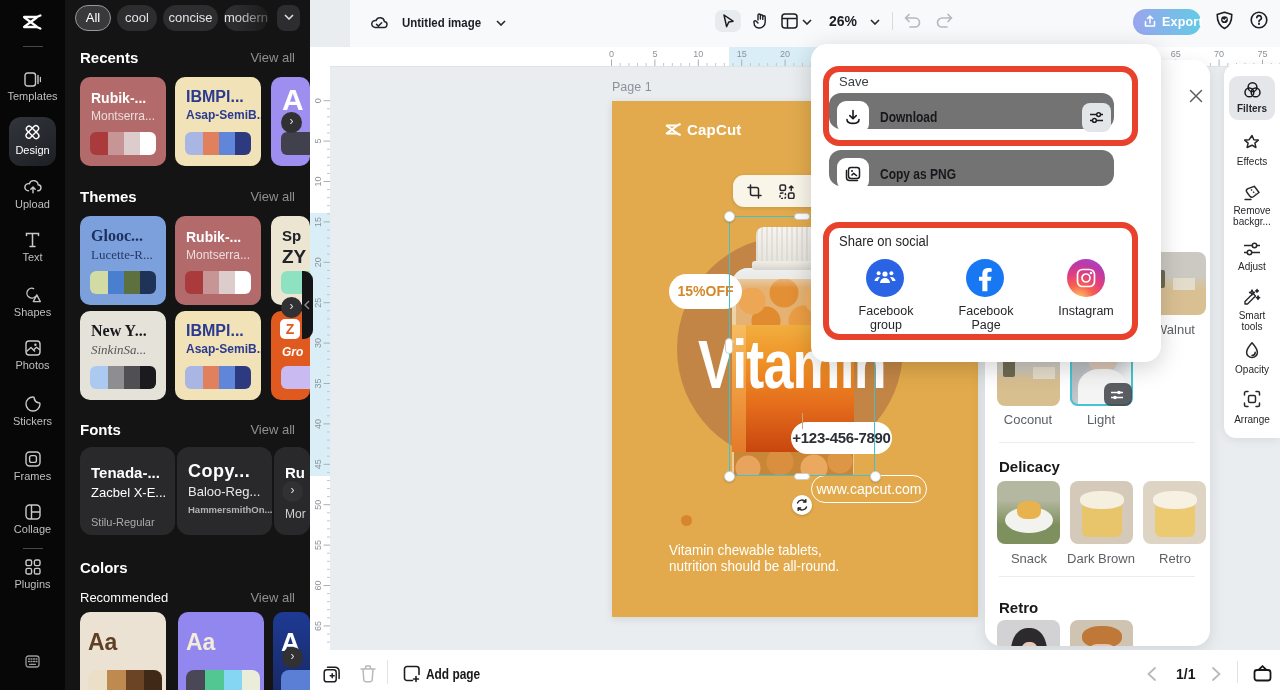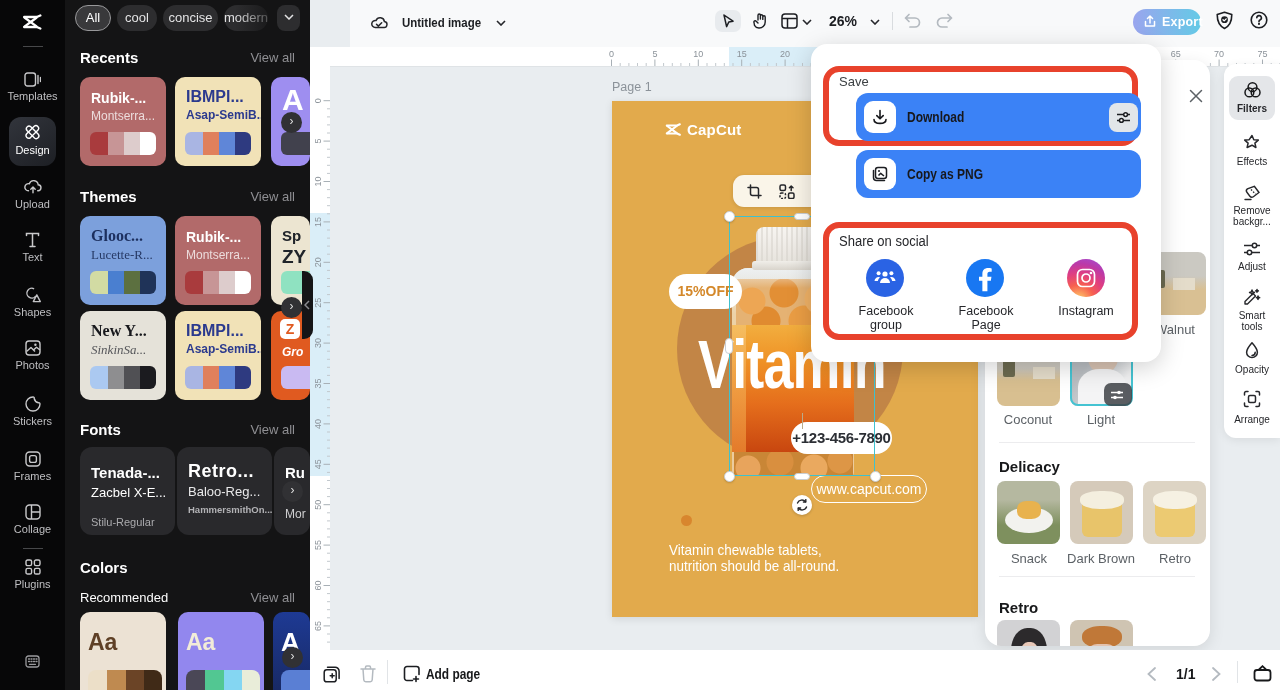--- a/index.html
+++ b/index.html
@@ -29,21 +29,21 @@
   #ruler-top { left:330px; top:47px; width:950px; height:19px; background:#fff; z-index:6; }
   #ruler-left { left:310px; top:47px; width:20px; height:603px; background:#fff; z-index:6; }
   #canvas { left:330px; top:66px; width:950px; height:584px; background:#e9edf0; z-index:1; }
   #bottombar { left:310px; top:650px; width:970px; height:40px; background:#fff; z-index:12; }
 
   #poster { position:absolute; left:282px; top:35px; width:366px; height:516px; background:#e2aa4c; overflow:hidden; box-shadow:0 2px 8px rgba(0,0,0,.10); }
 
   
   #popup { left:811px; top:44px; width:350px; height:318px; background:#fff; border-radius:16px; box-shadow:0 6px 24px rgba(0,0,0,.18); z-index:20; }
   .redbox { position:absolute; left:12px; width:315px; border:6px solid #e8422c; border-radius:16px; }
-  .rowbox { position:absolute; left:45px; width:285px; height:48px; background:#3b82f6; border-radius:12px; }
+  .rowbox { position:absolute; left:18px; width:285px; height:36px; background:#737373; border-radius:12px; }
   .iconbox { position:absolute; left:8px; top:8px; width:32px; height:32px; background:#fff; border-radius:9px; display:flex; align-items:center; justify-content:center; }
 
   
   #filterpanel { left:985px; top:60px; width:225px; height:586px; background:#fff; border-radius:16px; box-shadow:0 4px 16px rgba(0,0,0,.10); z-index:8; overflow:hidden; }
   .thumb { position:absolute; width:63px; height:63px; border-radius:8px; overflow:hidden; }
   .tlabel { position:absolute; font-size:13px; color:#5c6166; text-align:center; width:80px; }
   .fhead { position:absolute; left:14px; font-size:15px; font-weight:bold; color:#17181a; }
   .fdiv { position:absolute; left:14px; width:196px; height:1px; background:#ececee; }
 
   
@@ -212,21 +212,21 @@
   <div class="sect" style="top:421px">Fonts</div>
   <div class="viewall" style="top:422px;right:15px">View all</div>
   <div class="rowbtn" style="left:217px;top:481px">›</div>
 
   <div class="fcard" style="left:15px;top:447px">
     <div style="margin:17px 0 0 11px;font-weight:bold;font-size:15px;color:#fff">Tenada-...</div>
     <div style="margin:4px 0 16px 11px;font-size:13px;color:#ffffff">Zacbel X-E...</div>
     <div style="margin:5px 0 0 11px;font-size:11px;color:#aaaaad">Stilu-Regular</div>
   </div>
   <div class="fcard" style="left:112px;top:447px">
-    <div style="margin:14px 0 0 11px;font-weight:bold;font-size:18px;color:#fff;letter-spacing:.5px">Retro...</div>
+    <div style="margin:14px 0 0 11px;font-weight:bold;font-size:18px;color:#fff;letter-spacing:.5px">Copy...</div>
     <div style="margin:2px 0 0 11px;font-size:13px;font-weight:normal;color:#e9e9ea">Baloo-Reg...</div>
     <div style="margin:5px 0 0 11px;font-size:9.5px;font-weight:bold;color:#b3b3b6">HammersmithOn...</div>
   </div>
   <div class="fcard" style="left:209px;top:447px;width:36px">
     <div style="margin:17px 0 0 11px;font-weight:bold;font-size:15px;color:#fff">Ru</div>
     <div style="margin:26px 0 0 11px;font-size:12px;color:#cfcfd1">Mor</div>
   </div>
 
   <div class="sect" style="top:559px">Colors</div>
   <div class="abs" style="left:15px;top:590px;font-size:13px;color:#fdfdfd">Recommended</div>

